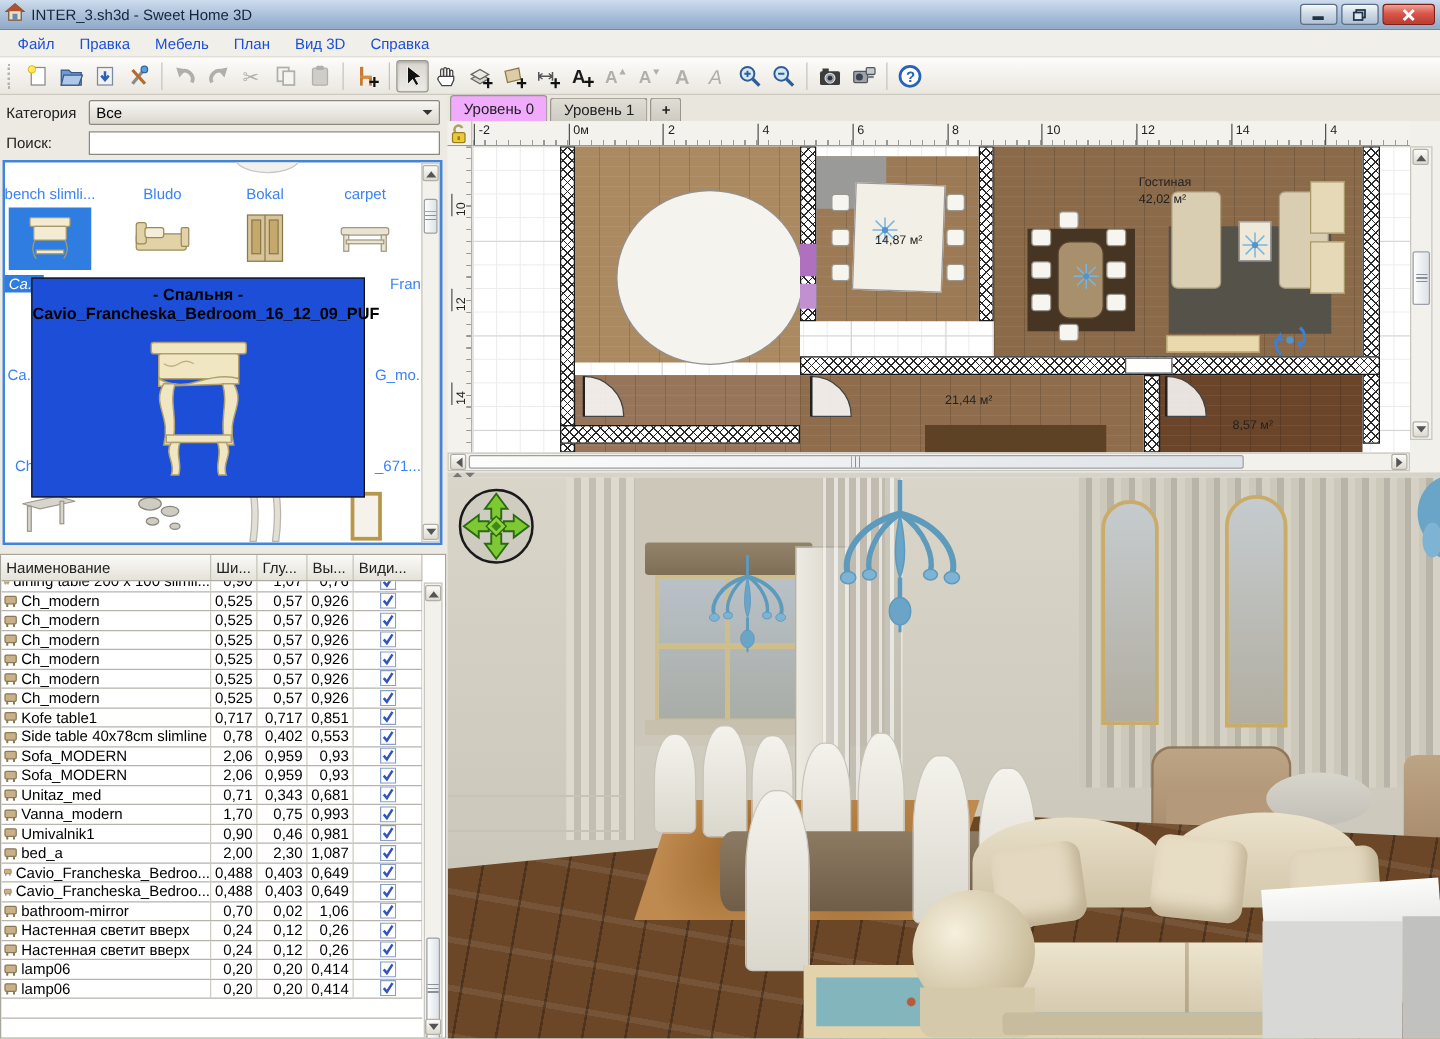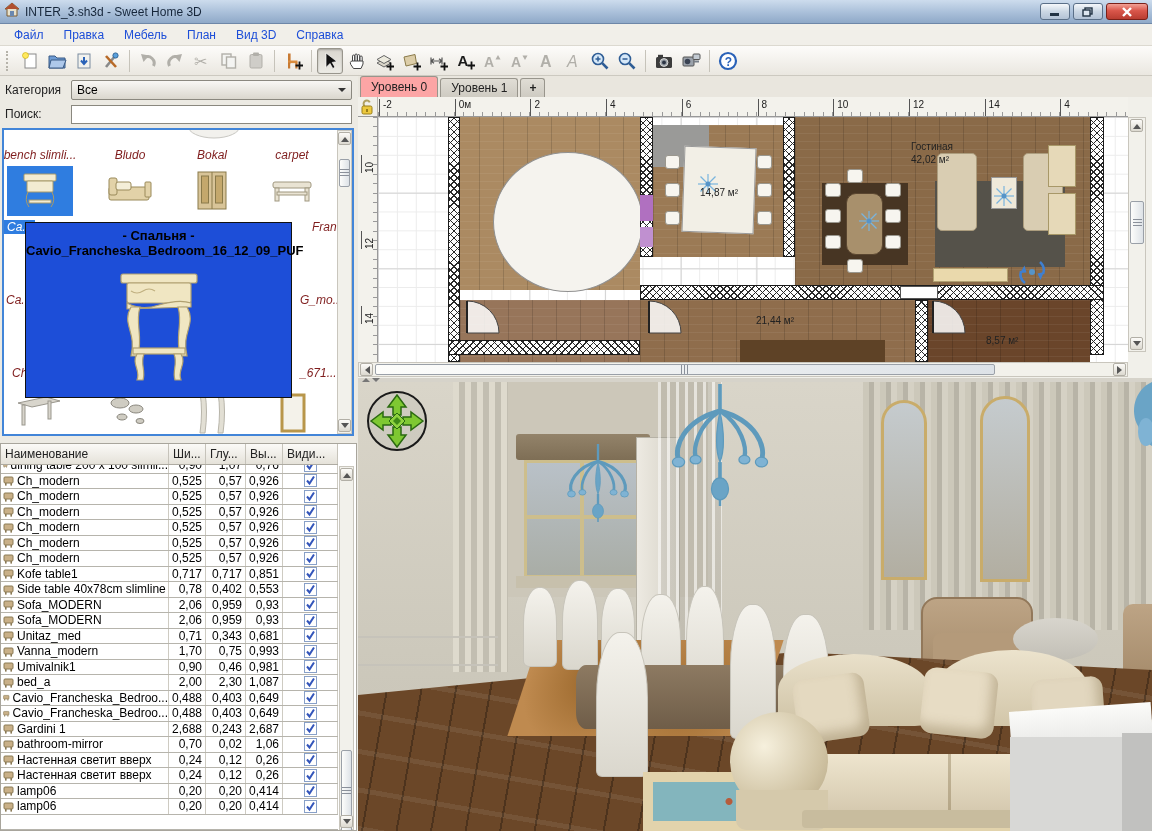--- a/index.html
+++ b/index.html
@@ -19,21 +19,21 @@
 .tbtn{width:26px;height:26px;border:1px solid transparent;border-radius:3px;background:transparent;display:flex;align-items:center;justify-content:center;padding:0}
 .tbtn.active{border-color:#98958c;background:linear-gradient(#d9d6cf,#ecebe5);box-shadow:inset 0 1px 2px rgba(0,0,0,.25)}
 .tsep{width:1px;height:22px;background:#c6c3ba;margin:0 4px}
 
 .frow{position:absolute;left:0;width:357px;height:22px;display:flex;align-items:center;padding:0 5px}
 .flabel{width:66px;color:#222}
 .combo{flex:1;height:20px;border:1px solid #8a887f;border-radius:2px;background:linear-gradient(#f8f7f4,#dad7ce);display:flex;align-items:center;padding:0 5px;position:relative}
 .combo-arr{position:absolute;right:5px;top:7px;width:0;height:0;border:4px solid transparent;border-top-color:#333}
 .tinput{flex:1;height:19px;border:1px solid #8a887f;background:#fff;font:inherit;padding:0 3px}
 #catalog{position:absolute;left:2px;top:128px;width:352px;height:308px;border:2px solid #4285d8;background:#fff;overflow:hidden}
-.cat-label{position:absolute;font-style:italic;color:#7f1d1d;white-space:nowrap;transform:translateX(-50%)}
+.cat-label{position:absolute;color:#3b82f6;white-space:nowrap;transform:translateX(-50%)}
 .thumb{position:absolute;width:66px;height:50px;display:flex;align-items:center;justify-content:center}
 .thumb.sel{background:#2f7de0}
 .sel-chip{position:absolute;background:#2f7de0;color:#fff;font-style:italic;padding:0 3px}
 #tooltip{position:absolute;left:21px;top:92px;width:267px;height:176px;background:#1d4ed8;border:1px solid #111;text-align:center;padding-top:5px;z-index:6}
 .tt{font-weight:bold;font-size:13px;color:#000}
 
 .sb-track{position:absolute;background:#f2f1eb;border:1px solid #c9c6bd}
 .sarr{position:absolute;width:13px;height:13px;background:linear-gradient(#fcfbf8,#dcd9d0);border:1px solid #b2afa6;border-radius:2px;display:flex;align-items:center;justify-content:center}
 .tri-up{width:0;height:0;border:4px solid transparent;border-bottom:5px solid #555;margin-top:-3px}
 .tri-dn{width:0;height:0;border:4px solid transparent;border-top:5px solid #555;margin-bottom:-3px}
@@ -47,21 +47,21 @@
 #thead{position:absolute;top:0;left:0;width:337px;height:21px;background:linear-gradient(#fbfaf7,#e5e2d9);border-bottom:1px solid #aeab a2;border-bottom:1px solid #aeaba2;display:flex}
 .th{border-right:1px solid #c6c3ba;padding:3px 4px;color:#222;overflow:hidden;white-space:nowrap}
 #tbody{position:absolute;top:21px;left:0;width:337px;bottom:0;overflow:hidden}
 .trow{display:flex;height:15.5px;border-bottom:1px solid #b6b4ac;align-items:center}
 .td{border-right:1px solid #cecbc2;height:100%;display:flex;align-items:center;overflow:hidden;white-space:nowrap}
 .td.num{justify-content:flex-end;padding-right:3px}
 .td.name{padding-left:2px;gap:3px}
 
 #plan-tabs{position:absolute;left:358px;top:76px;right:0;height:21px;background:#e9e6de;display:flex;align-items:flex-end;padding-left:2px}
 .tab{height:19px;padding:0 10px;display:flex;align-items:center;border:1px solid #98958c;border-bottom:none;border-radius:3px 3px 0 0;background:linear-gradient(#e0ddd5,#cecbc2);margin-right:2px;color:#222}
-.tab.active{background:#fca5a5;height:21px}
+.tab.active{background:#f0abfc;height:21px}
 .tab.add{font-weight:bold;padding:0 8px}
 #plan-view{position:absolute;left:358px;top:97px;width:794px;height:281px;background:#f1f0ea}
 #plan-corner{position:absolute;left:0;top:0;width:20px;height:20px;background:#f1f0ea;border-right:1px solid #b8b5ac;border-bottom:1px solid #999}
 #hruler{position:absolute;left:20px;top:0;width:750px;height:20px;background:#f3f2ec;border-bottom:1px solid #999;overflow:hidden}
 #hruler:after{content:"";position:absolute;left:0;right:0;bottom:0;height:4px;background:repeating-linear-gradient(90deg,#999 0 1px,transparent 1px 9.46px)}
 .htick{position:absolute;top:2px;font-size:10px;color:#222;border-left:1px solid #555;padding-left:3px;height:18px}
 #vruler{position:absolute;left:0;top:20px;width:20px;height:245px;background:#f3f2ec;border-right:1px solid #999;overflow:hidden}
 #vruler:after{content:"";position:absolute;top:0;bottom:0;right:0;width:4px;background:repeating-linear-gradient(#999 0 1px,transparent 1px 9.46px)}
 .vtick{position:absolute;left:1px;font-size:10px;color:#222;border-top:1px solid #555;width:18px;padding-top:2px;transform:rotate(-90deg)}
 #plan-canvas{position:absolute;left:20px;top:20px;width:750px;height:245px;background:#fff;overflow:hidden;
@@ -745,39 +745,20 @@
             <svg width="11" height="11" viewBox="0 0 11 11">
               <rect x="1" y="2" width="9" height="6" rx="1" fill="#c9b088" stroke="#8a7a55"></rect>
               <rect x="2" y="8" width="1.6" height="2.6" fill="#8a7a55"></rect>
               <rect x="7.4" y="8" width="1.6" height="2.6" fill="#8a7a55"></rect>
             </svg>
             <span>Cavio_Francheska_Bedroo...</span>
           </div>
           <div class="td num" style="width: 37px;">0,488</div>
           <div class="td num" style="width: 40px;">0,403</div>
           <div class="td num" style="width: 37px;">0,649</div>
-          <div class="td" style="width: 55px; justify-content: center;">
-            <svg width="13" height="13" viewBox="0 0 13 13">
-              <rect x="0.5" y="0.5" width="12" height="12" fill="#fff" stroke="#88a0c8"></rect>
-              <path d="M3 6.5 L5.5 9.5 L10 2.5" stroke="#3355bb" stroke-width="2" fill="none"></path>
-            </svg>
-          </div>
-        </div>
-        <div class="trow">
-          <div class="td name" style="width: 168px;">
-            <svg width="11" height="11" viewBox="0 0 11 11">
-              <rect x="1" y="2" width="9" height="6" rx="1" fill="#c9b088" stroke="#8a7a55"></rect>
-              <rect x="2" y="8" width="1.6" height="2.6" fill="#8a7a55"></rect>
-              <rect x="7.4" y="8" width="1.6" height="2.6" fill="#8a7a55"></rect>
-            </svg>
-            <span>Gardini 1</span>
-          </div>
-          <div class="td num" style="width: 37px;">2,688</div>
-          <div class="td num" style="width: 40px;">0,243</div>
-          <div class="td num" style="width: 37px;">2,687</div>
           <div class="td" style="width: 55px; justify-content: center;">
             <svg width="13" height="13" viewBox="0 0 13 13">
               <rect x="0.5" y="0.5" width="12" height="12" fill="#fff" stroke="#88a0c8"></rect>
               <path d="M3 6.5 L5.5 9.5 L10 2.5" stroke="#3355bb" stroke-width="2" fill="none"></path>
             </svg>
           </div>
         </div>
         <div class="trow">
           <div class="td name" style="width: 168px;">
             <svg width="11" height="11" viewBox="0 0 11 11">

